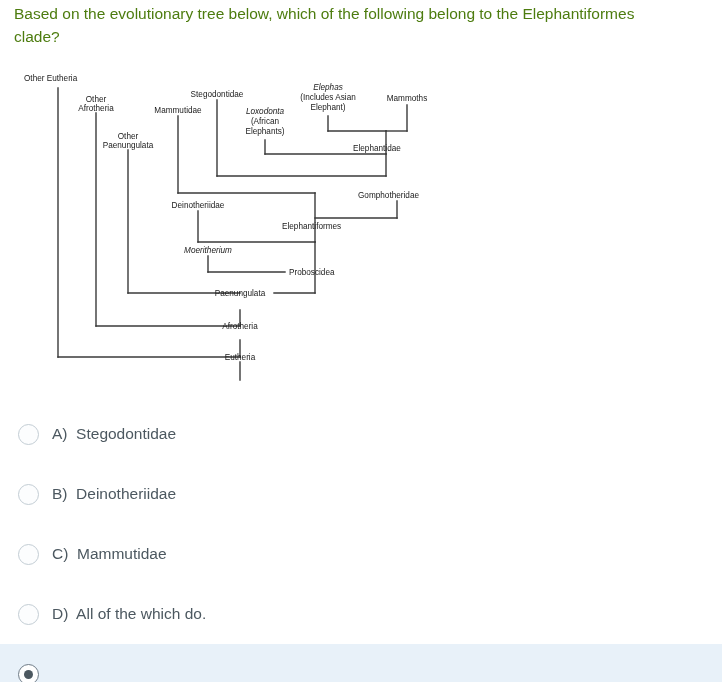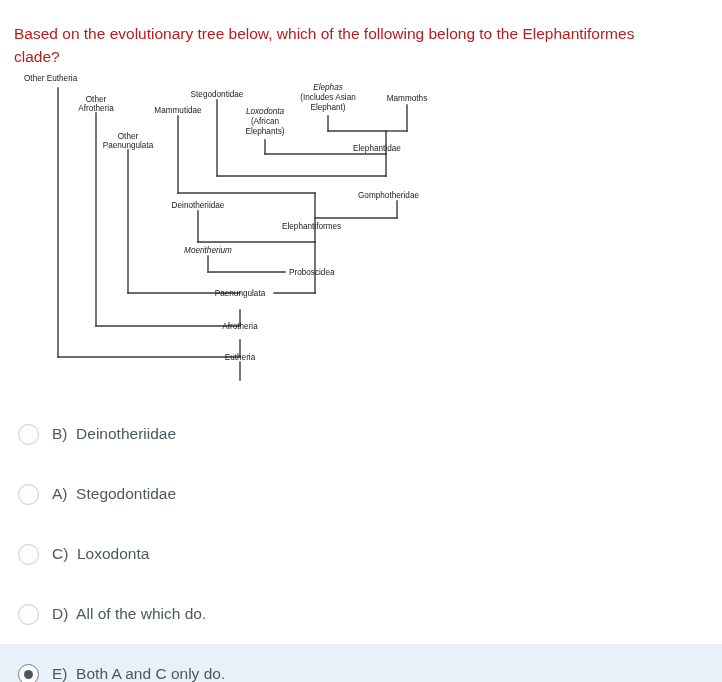--- a/index.html
+++ b/index.html
@@ -18,22 +18,21 @@
   }
 
   
   .question {
     position: absolute;
     left: 14px;
     top: 2px;
     width: 660px;
     font-size: 15.5px;
     line-height: 23px;
-    color: #b91c1c;
-    margin-top: 20px;
+    color: #4d7c0f;
   }
 
   
   .tree-wrap {
     position: absolute;
     left: 12px;
     top: 70px;
     width: 460px;
     height: 320px;
   }
@@ -205,38 +204,37 @@
   <text class="tree-label" text-anchor="middle" x="228" y="259">Afrotheria</text>
 
   <text class="tree-label" text-anchor="middle" x="228" y="290">Eutheria</text>
 </svg>
 </div>
 
 <div class="options">
 
   <div class="option-row">
     <span class="radio"></span>
+    <span class="option-label">A)  Stegodontidae</span>
+  </div>
+
+  <div class="option-row">
+    <span class="radio"></span>
     <span class="option-label">B)  Deinotheriidae</span>
   </div>
 
   <div class="option-row">
     <span class="radio"></span>
-    <span class="option-label">A)  Stegodontidae</span>
-  </div>
-
-  <div class="option-row">
-    <span class="radio"></span>
-    <span class="option-label">C)  Loxodonta</span>
+    <span class="option-label">C)  Mammutidae</span>
   </div>
 
   <div class="option-row">
     <span class="radio"></span>
     <span class="option-label">D)  All of the which do.</span>
   </div>
 
   <div class="option-row selected">
     <span class="radio">
         <span class="dot"></span>
       </span>
-    <span class="option-label">E)  Both A and C only do.</span>
   </div>
 
 </div>
 
 </body></html>

